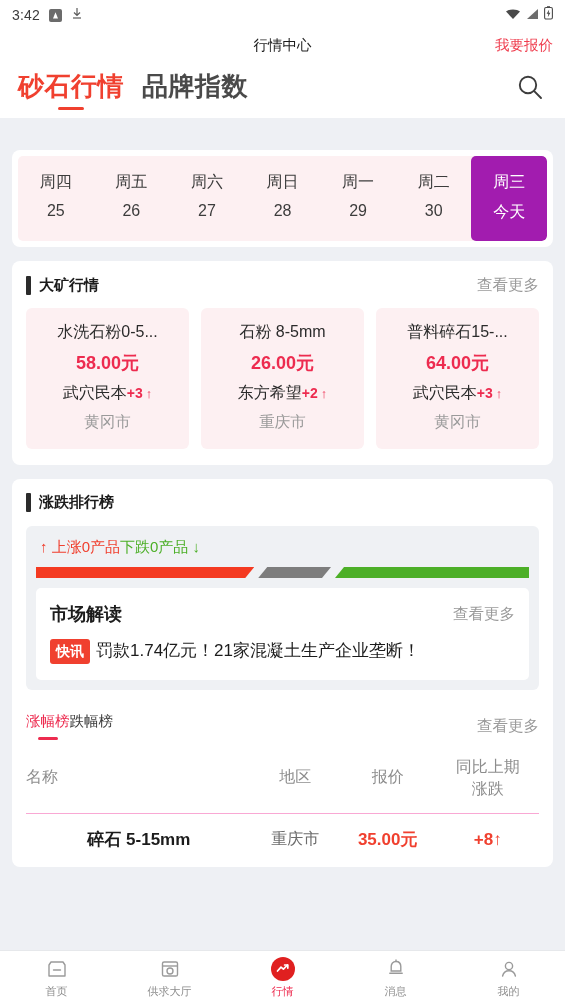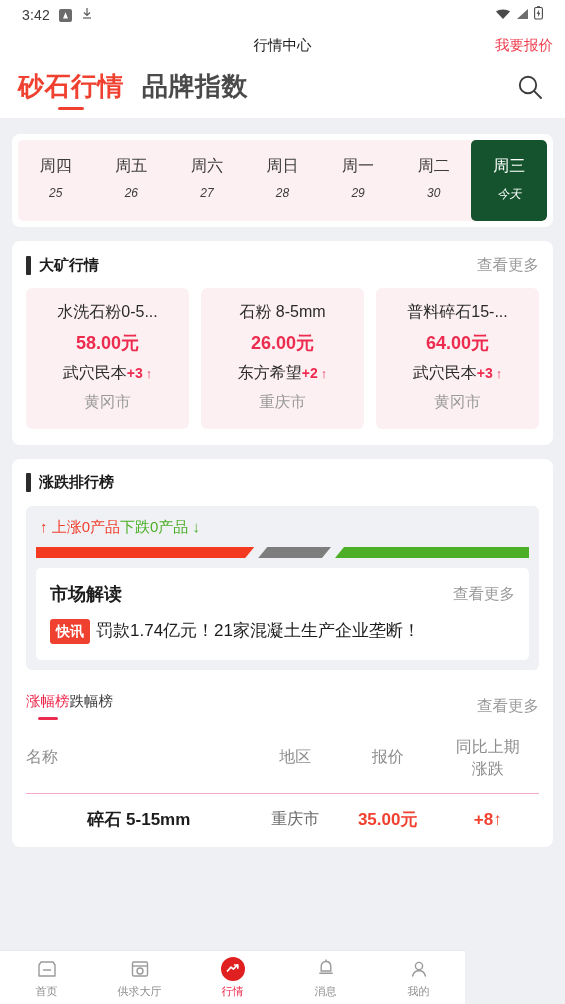--- a/index.html
+++ b/index.html
@@ -8,21 +8,21 @@
     font-family: "Liberation Sans", "DejaVu Sans", sans-serif;
     background: #eef0f4;
     overflow: hidden;
   }
   .phone { position: relative; width: 565px; height: 1004px; background: #eef0f4; }
 
   
   .statusbar {
     height: 30px; background: #fff;
     display: flex; align-items: center; justify-content: space-between;
-    padding: 0 22px;
+    padding: 0 12px;
     gap: 36px;
   }
   .sb-left { display: flex; align-items: center; gap: 9px; }
   .sb-time { font-size: 14px; color: #3c3c3c; letter-spacing: .2px; }
   .sb-box {
     width: 13px; height: 13px; background: #6b6b6b; border-radius: 2px;
     display: flex; align-items: center; justify-content: center;
   }
   .sb-box svg { display: block; }
   .sb-right { display: flex; align-items: center; gap: 5px; }
@@ -52,37 +52,37 @@
   .tab-item.active .tab-underline {
     position: absolute; left: 50%; transform: translateX(-50%);
     bottom: -1px; width: 26px; height: 3px; background: #f0402f; border-radius: 2px;
   }
   .searchbtn {
     position: absolute; right: 18px; top: 50%; transform: translateY(-50%);
     width: 34px; height: 34px; display: flex; align-items: center; justify-content: center;
   }
 
   
-  .body { padding: 0 12px; border-radius: 16px; }
+  .body { padding: 16px 12px; border-radius: 16px; }
 
   
   .datecard {
     margin-top: 16px; background: #fff; border-radius: 8px; padding: 6px;
     display: flex; overflow: hidden;
   }
   .datestrip {
     display: flex; width: 100%; background: #fdf0f2; border-radius: 5px; overflow: hidden;
   }
   .date-item {
     flex: 1; padding: 16px 0 18px; text-align: center;
     display: flex; flex-direction: column; gap: 9px;
   }
   .date-item .d-week { font-size: 16px; color: #3c3c3c; }
-  .date-item .d-day { font-size: 12px; color: #3c3c3c; font-style: italic; }
-  .date-item.today { background: #14532d; border-radius: 5px; }
+  .date-item .d-day { font-size: 16px; color: #3c3c3c; }
+  .date-item.today { background: #a21caf; border-radius: 5px; }
   .date-item.today .d-week, .date-item.today .d-day { color: #fff; }
 
   
   .card { margin-top: 14px; background: #fff; border-radius: 8px; padding: 14px 14px 16px; }
   .card-head { display: flex; align-items: center; justify-content: space-between; }
   .card-title { display: flex; align-items: center; gap: 8px; }
   .title-bar-accent { width: 5px; height: 19px; background: #2b2b2b; border-radius: 1px; }
   .card-title .ct-text { font-size: 15px; font-weight: bold; color: #1c1c1c; }
   .more { font-size: 15.5px; color: #9a9a9a; }
 
@@ -145,21 +145,21 @@
   table.quotes th.col-price { width: 19%; }
   table.quotes th.col-change { width: 20%; line-height: 1.35; }
   table.quotes td { padding-top: 14px; border-top: 1px solid #f9a8d4; text-align: center; }
   td.c-name { text-align: left; font-size: 17px; font-weight: bold; color: #1c1c1c; }
   td.c-region { font-size: 16px; color: #6d6d6d; }
   td.c-price { font-size: 17px; font-weight: bold; color: #f0402f; }
   td.c-change { font-size: 17px; font-weight: bold; color: #f0402f; }
 
   
   .bottomnav {
-    position: absolute; left: 0; bottom: 0; width: 465px; height: 54px;
+    position: absolute; left: 0; bottom: 0; width: 565px; height: 54px;
     background: #fff; border-top: 1px solid #e6e8eb;
     display: flex; align-items: center;
   }
   .nav-item {
     flex: 1; display: flex; flex-direction: column; align-items: center; gap: 3px;
   }
   .nav-label { font-size: 11px; color: #8d8d8d; }
   .nav-item.active .nav-label { color: #ed2b4f; }
   .nav-icon { height: 24px; display: flex; align-items: center; justify-content: center; }
   .nav-icon-circle {

